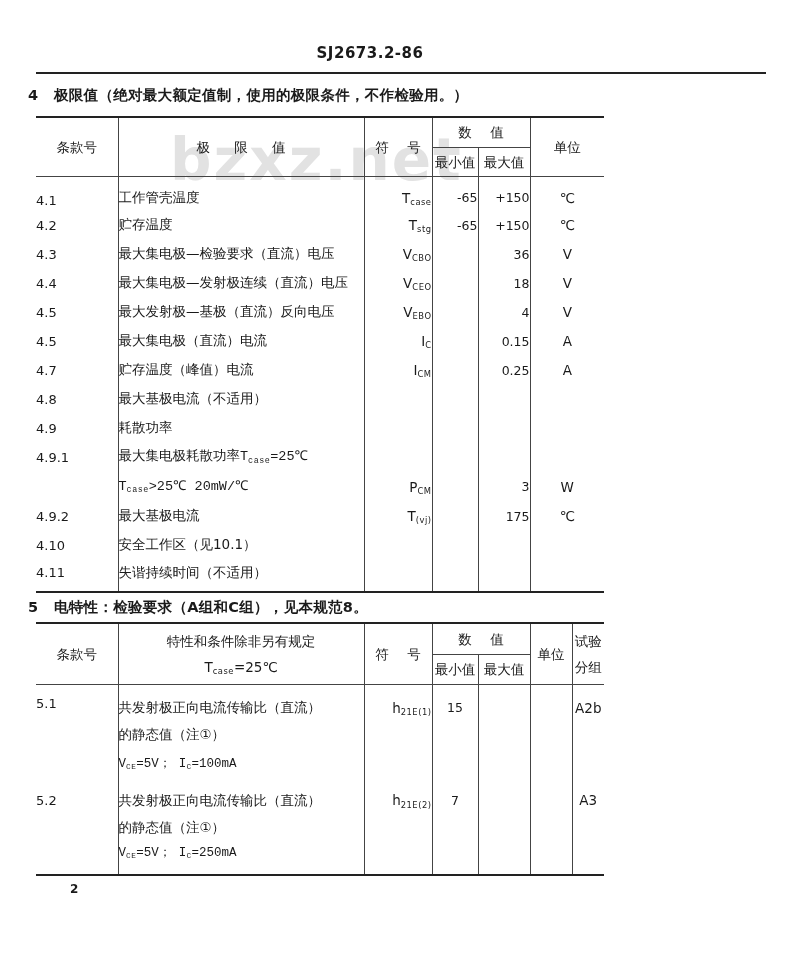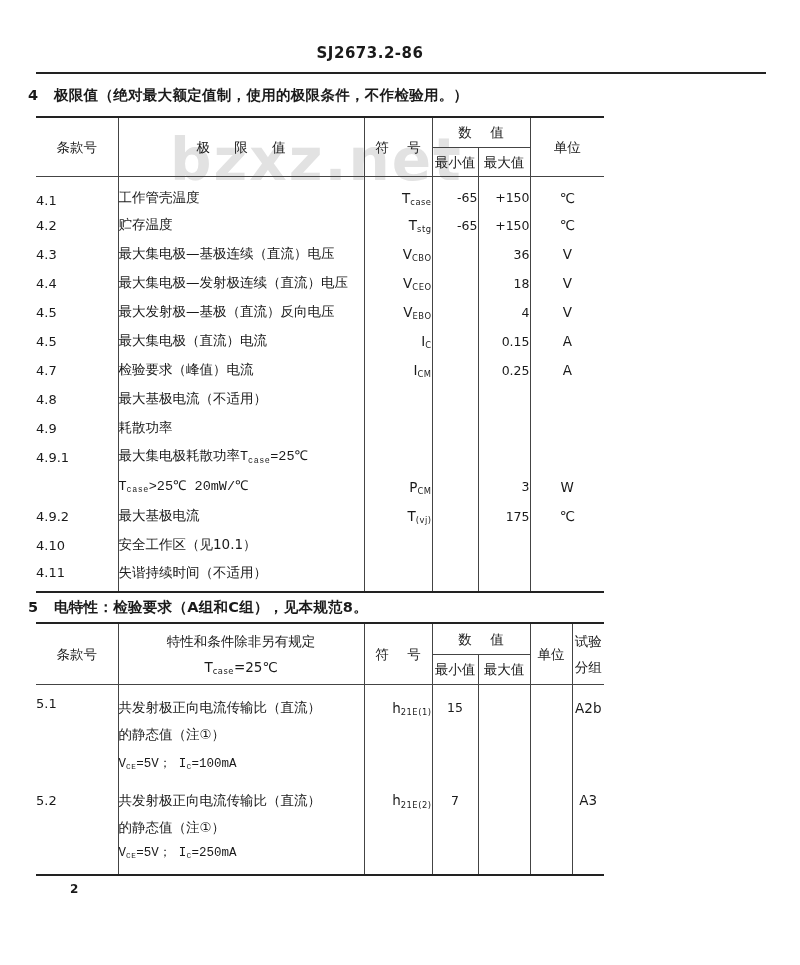--- a/index.html
+++ b/index.html
@@ -245,21 +245,21 @@
             <td class="c-clause">4.2</td>
             <td class="c-desc vsep">贮存温度</td>
             <td class="c-sym vsep"><span>T</span><sub>stg</sub></td>
             <td class="c-num vsep">-65</td>
             <td class="c-num vsep">+150</td>
             <td class="c-unit vsep">℃</td>
           </tr>
 
           <tr class="row-h">
             <td class="c-clause">4.3</td>
-            <td class="c-desc vsep">最大集电极—基极连续（直流）电压</td>
+            <td class="c-desc vsep">最大集电极—检验要求（直流）电压</td>
             <td class="c-sym vsep"><span>V</span><sub>CBO</sub></td>
             <td class="c-num vsep"></td>
             <td class="c-num vsep">36</td>
             <td class="c-unit vsep">V</td>
           </tr>
 
           <tr class="row-h">
             <td class="c-clause">4.4</td>
             <td class="c-desc vsep">最大集电极—发射极连续（直流）电压</td>
             <td class="c-sym vsep"><span>V</span><sub>CEO</sub></td>
@@ -281,21 +281,21 @@
             <td class="c-clause">4.5</td>
             <td class="c-desc vsep">最大集电极（直流）电流</td>
             <td class="c-sym vsep"><span>I</span><sub>C</sub></td>
             <td class="c-num vsep"></td>
             <td class="c-num vsep">0.15</td>
             <td class="c-unit vsep">A</td>
           </tr>
 
           <tr class="row-h">
             <td class="c-clause">4.7</td>
-            <td class="c-desc vsep">检验要求（峰值）电流</td>
+            <td class="c-desc vsep">贮存温度（峰值）电流</td>
             <td class="c-sym vsep"><span>I</span><sub>CM</sub></td>
             <td class="c-num vsep"></td>
             <td class="c-num vsep">0.25</td>
             <td class="c-unit vsep">A</td>
           </tr>
 
           <tr class="row-h">
             <td class="c-clause">4.8</td>
             <td class="c-desc vsep">最大基极电流（不适用）</td>
             <td class="c-sym vsep"></td>

